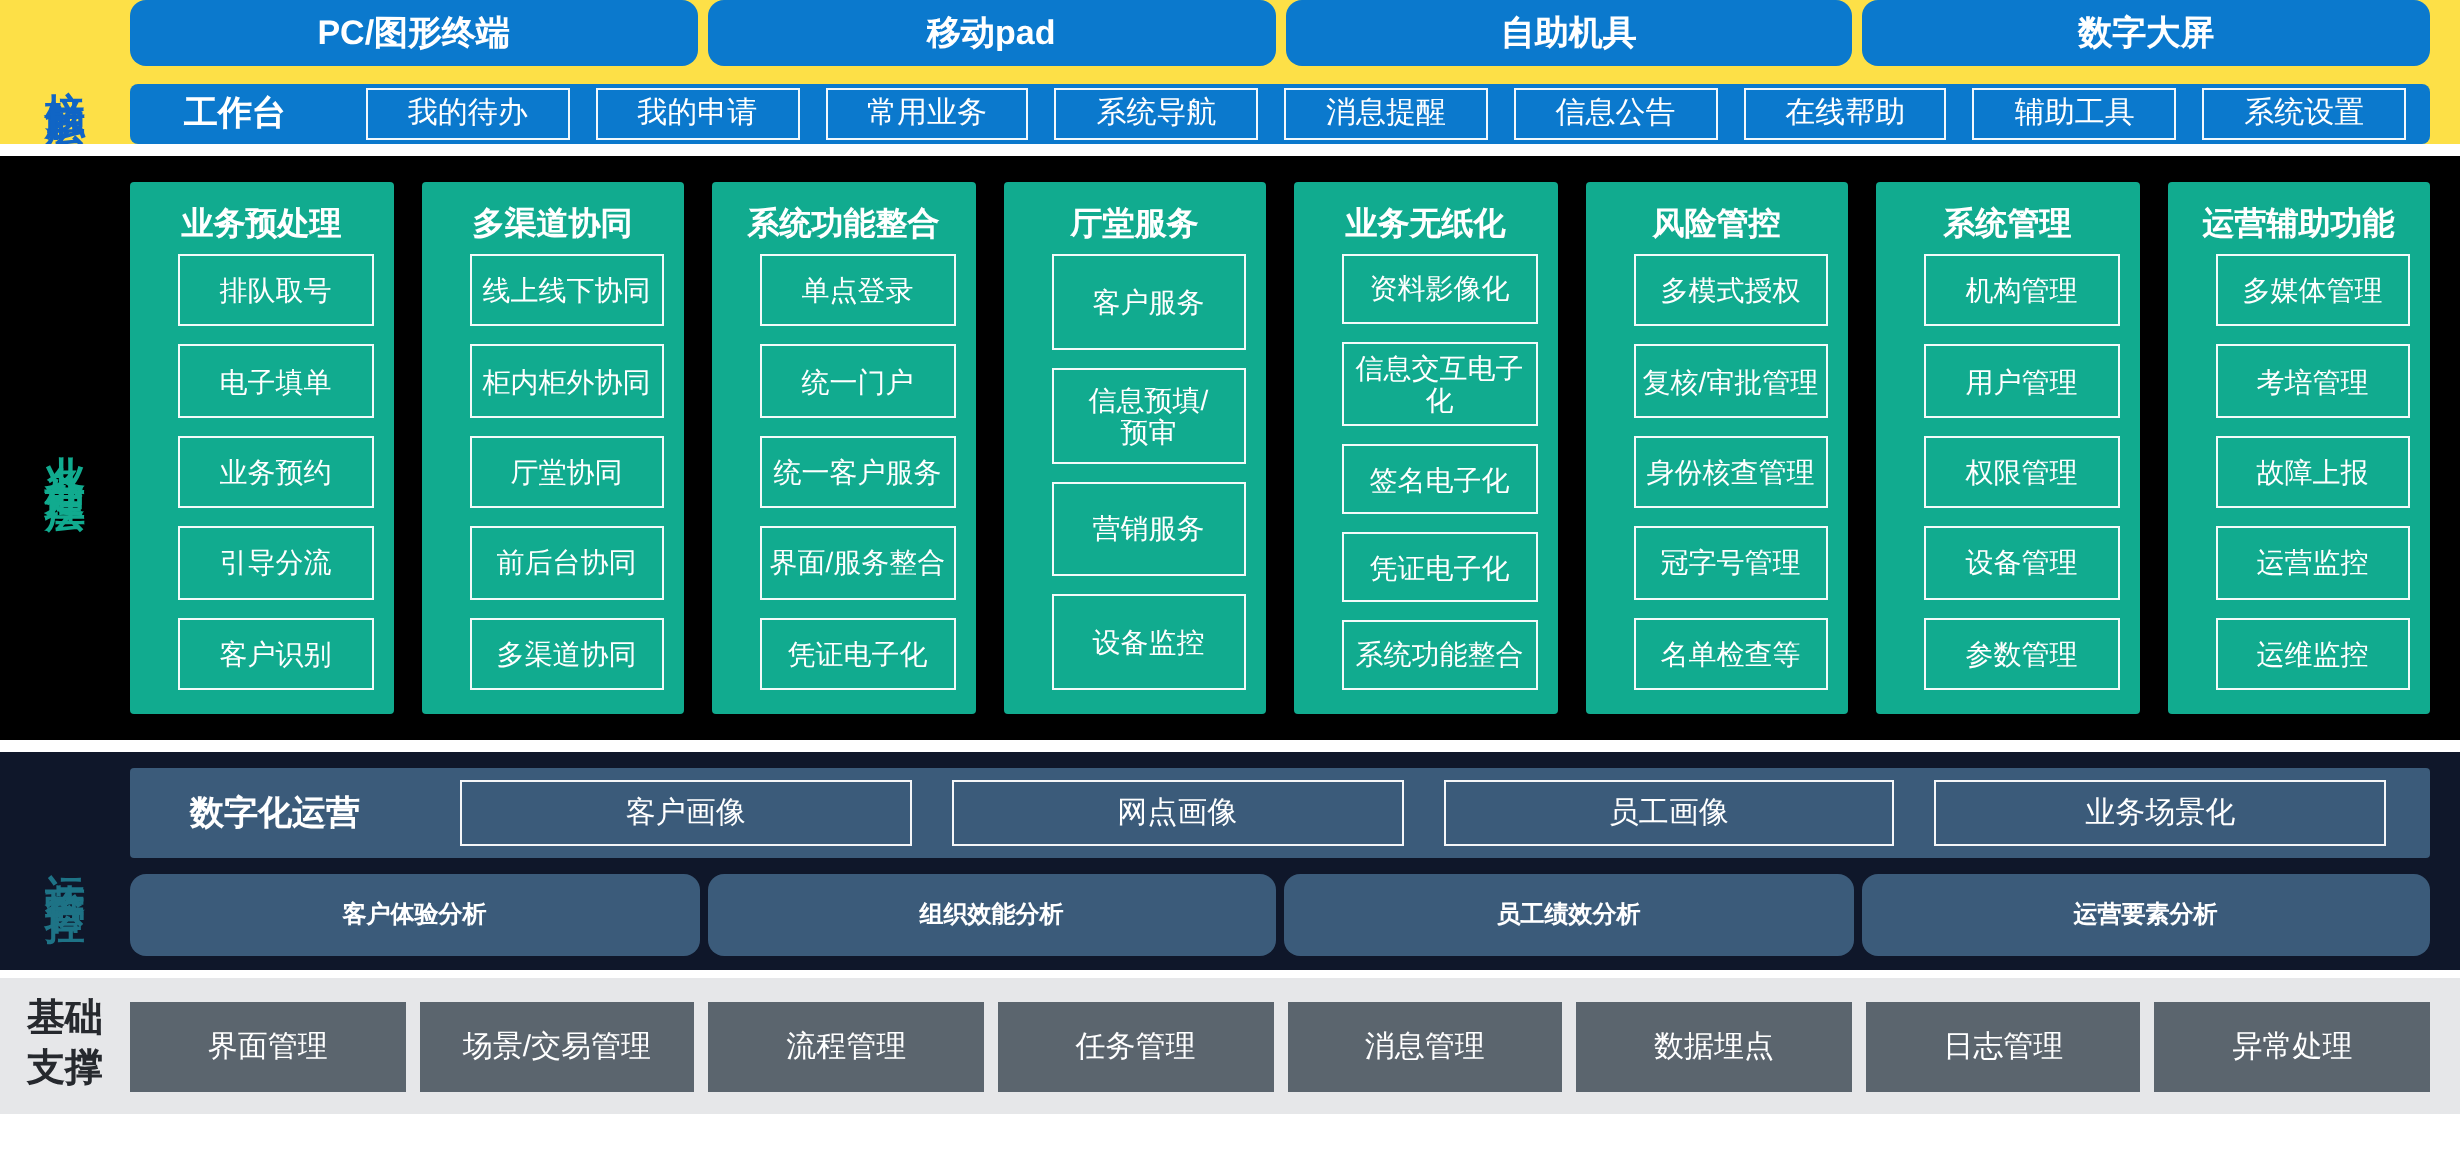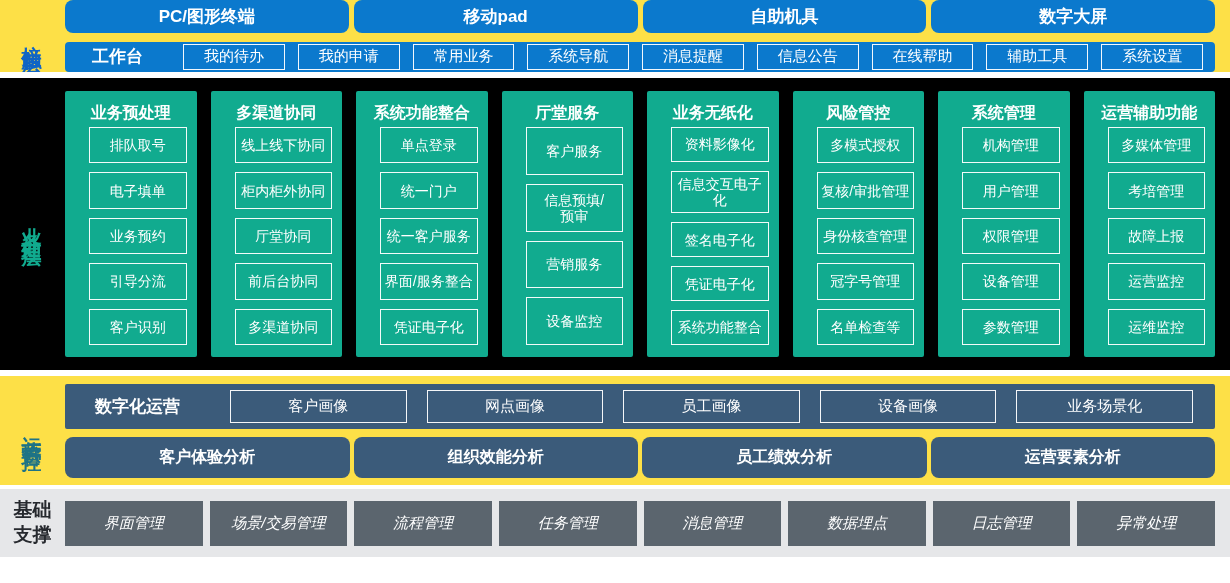--- a/index.html
+++ b/index.html
@@ -52,48 +52,48 @@
     color:#fff; font-weight:bold; font-size:16px; white-space:nowrap;
   }
   .bcol-items { flex:1; display:flex; flex-direction:column; gap:9px; }
   .bcol-item {
     flex:1; border:1px solid rgba(255,255,255,.95); color:#fff; font-size:14px;
     display:flex; align-items:center; justify-content:center;
     text-align:center; white-space:pre-line; line-height:1.15; padding:4px 2px;margin-left:14px;
   }
 
   
-  .ops { height:109px; background:#fde047; }
+  .ops { height:109px; background:#0f172a; }
   .ops .vlabel { color:#1e7386; }
   .ops .content { gap:8px; }
   .digital-bar {
     height:45px; background:#3b5b7a; display:flex; align-items:center;
     gap:20px; padding-right:22px; border-radius:2px;
   }
   .ops-label { flex:0 0 145px; text-align:center; color:#fff; font-weight:bold; font-size:17px; }
   .ops-item {
     flex:1; height:33px; border:1px solid rgba(255,255,255,.95); color:#fff; font-size:15px;
     display:flex; align-items:center; justify-content:center; white-space:nowrap;
   }
   .analysis-row { display:flex; gap:4px; height:41px; }
   .analysis-box {
-    flex:1; background:#3b5b7a; color:#fff; font-weight:bold; font-size:16px;
+    flex:1; background:#3b5b7a; color:#fff; font-weight:bold; font-size:12px;
     border-radius:8px; display:flex; align-items:center; justify-content:center;
   }
 
   
   .base { height:68px; background:#e6e7e9; }
   .base-label {
     width:44px; color:#26292e; font-weight:bold; font-size:19px;
     line-height:1.3; text-align:center; word-break:break-all;
   }
   .base .content { flex-direction:row; align-items:center; gap:7px; }
   .base-box {
     flex:1; height:45px; background:#5b656e; color:#fff; font-size:15px;
-    display:flex; align-items:center; justify-content:center; white-space:nowrap;font-style:italic;
+    display:flex; align-items:center; justify-content:center; white-space:nowrap;
   }
 </style>
 </head>
 <body>
 
 <div class="page">
 
   <section class="layer contact">
     <div class="label-col">
       <div class="vlabel">接触层</div>
@@ -224,21 +224,20 @@
   <section class="layer ops">
     <div class="label-col">
       <div class="vlabel">运营管控</div>
     </div>
     <div class="content">
       <div class="digital-bar">
         <div class="ops-label">数字化运营</div>
         <div class="ops-item">客户画像</div>
         <div class="ops-item">网点画像</div>
         <div class="ops-item">员工画像</div>
-        <div class="ops-item">设备画像</div>
         <div class="ops-item">业务场景化</div>
       </div>
       <div class="analysis-row">
         <div class="analysis-box">客户体验分析</div>
         <div class="analysis-box">组织效能分析</div>
         <div class="analysis-box">员工绩效分析</div>
         <div class="analysis-box">运营要素分析</div>
       </div>
     </div>
   </section>

